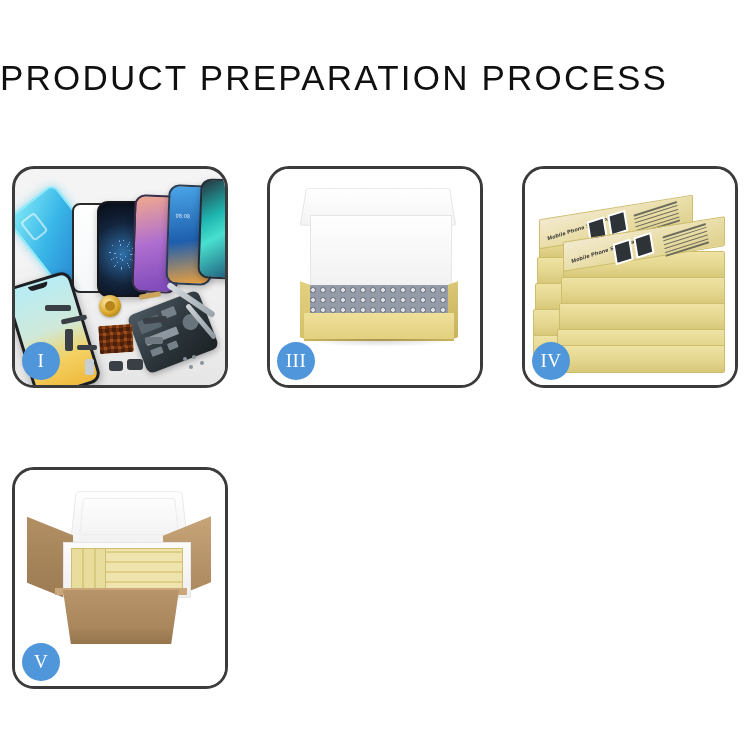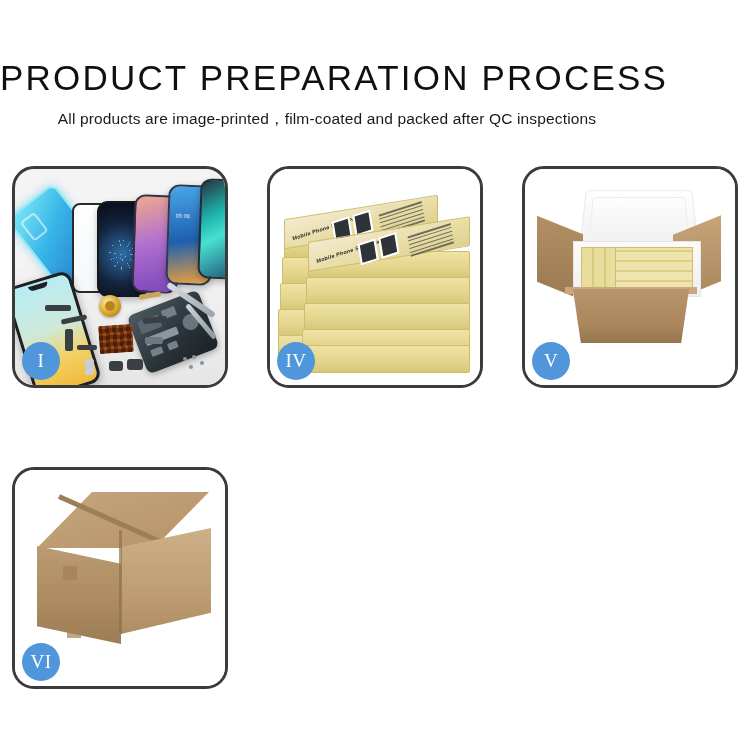--- a/index.html
+++ b/index.html
@@ -391,21 +391,20 @@
     background:#8f7149;opacity:.7;
   }
 </style>
 </head>
 <body>
 
 <div class="page">
 
   <div class="header">
     <div class="title">PRODUCT PREPARATION PROCESS</div>
-    <div class="subtitle">All products are image-printed，film-coated and packed after QC inspections</div>
   </div>
 
   <div class="grid">
 
     <div class="panel p1">
       <div class="stage">
         <div class="floor"></div>
 
         <div class="ph cover"></div>
         <div class="ph glass"></div>
@@ -450,20 +449,32 @@
             <b></b>
             <b></b>
             <b></b>
             <b></b>
           </div>
       </div>
       <div class="badge">I</div>
     </div>
 
 
+    <div class="panel p3">
+      <div class="stage">
+        <div class="lid"></div>
+        <div class="foam"></div>
+        <div class="wrap"></div>
+        <div class="sideL"></div>
+        <div class="sideR"></div>
+        <div class="boxfront"></div>
+        <div class="shadow"></div>
+      </div>
+      <div class="badge">III</div>
+    </div>
 
     <div class="panel p4">
       <div class="stage">
         <div class="boxstack">
 
           <div class="rbox" style="left:6px;  top:46px; width:118px;"></div>
           <div class="rbox" style="left:4px;  top:72px; width:120px;"></div>
           <div class="rbox" style="left:2px;  top:98px; width:122px;"></div>
           <div class="rbox" style="left:0px;  top:124px;width:124px;"></div>
           <div class="rbox" style="left:0px;  top:150px;width:124px;"></div>
@@ -518,27 +529,15 @@
         <div class="flapR"></div>
         <div class="innerfoam"></div>
         <div class="yellow"></div>
         <div class="yellow2"></div>
         <div class="rim"></div>
         <div class="cartonfront"></div>
       </div>
       <div class="badge">V</div>
     </div>
 
-    <div class="panel p6">
-      <div class="stage">
-        <div class="top"></div>
-        <div class="seam"></div>
-        <div class="left"></div>
-        <div class="right"></div>
-        <div class="edge"></div>
-        <div class="tape1"></div>
-        <div class="tape2"></div>
-      </div>
-      <div class="badge">VI</div>
-    </div>
 
   </div>
 </div>
 
 </body></html>

